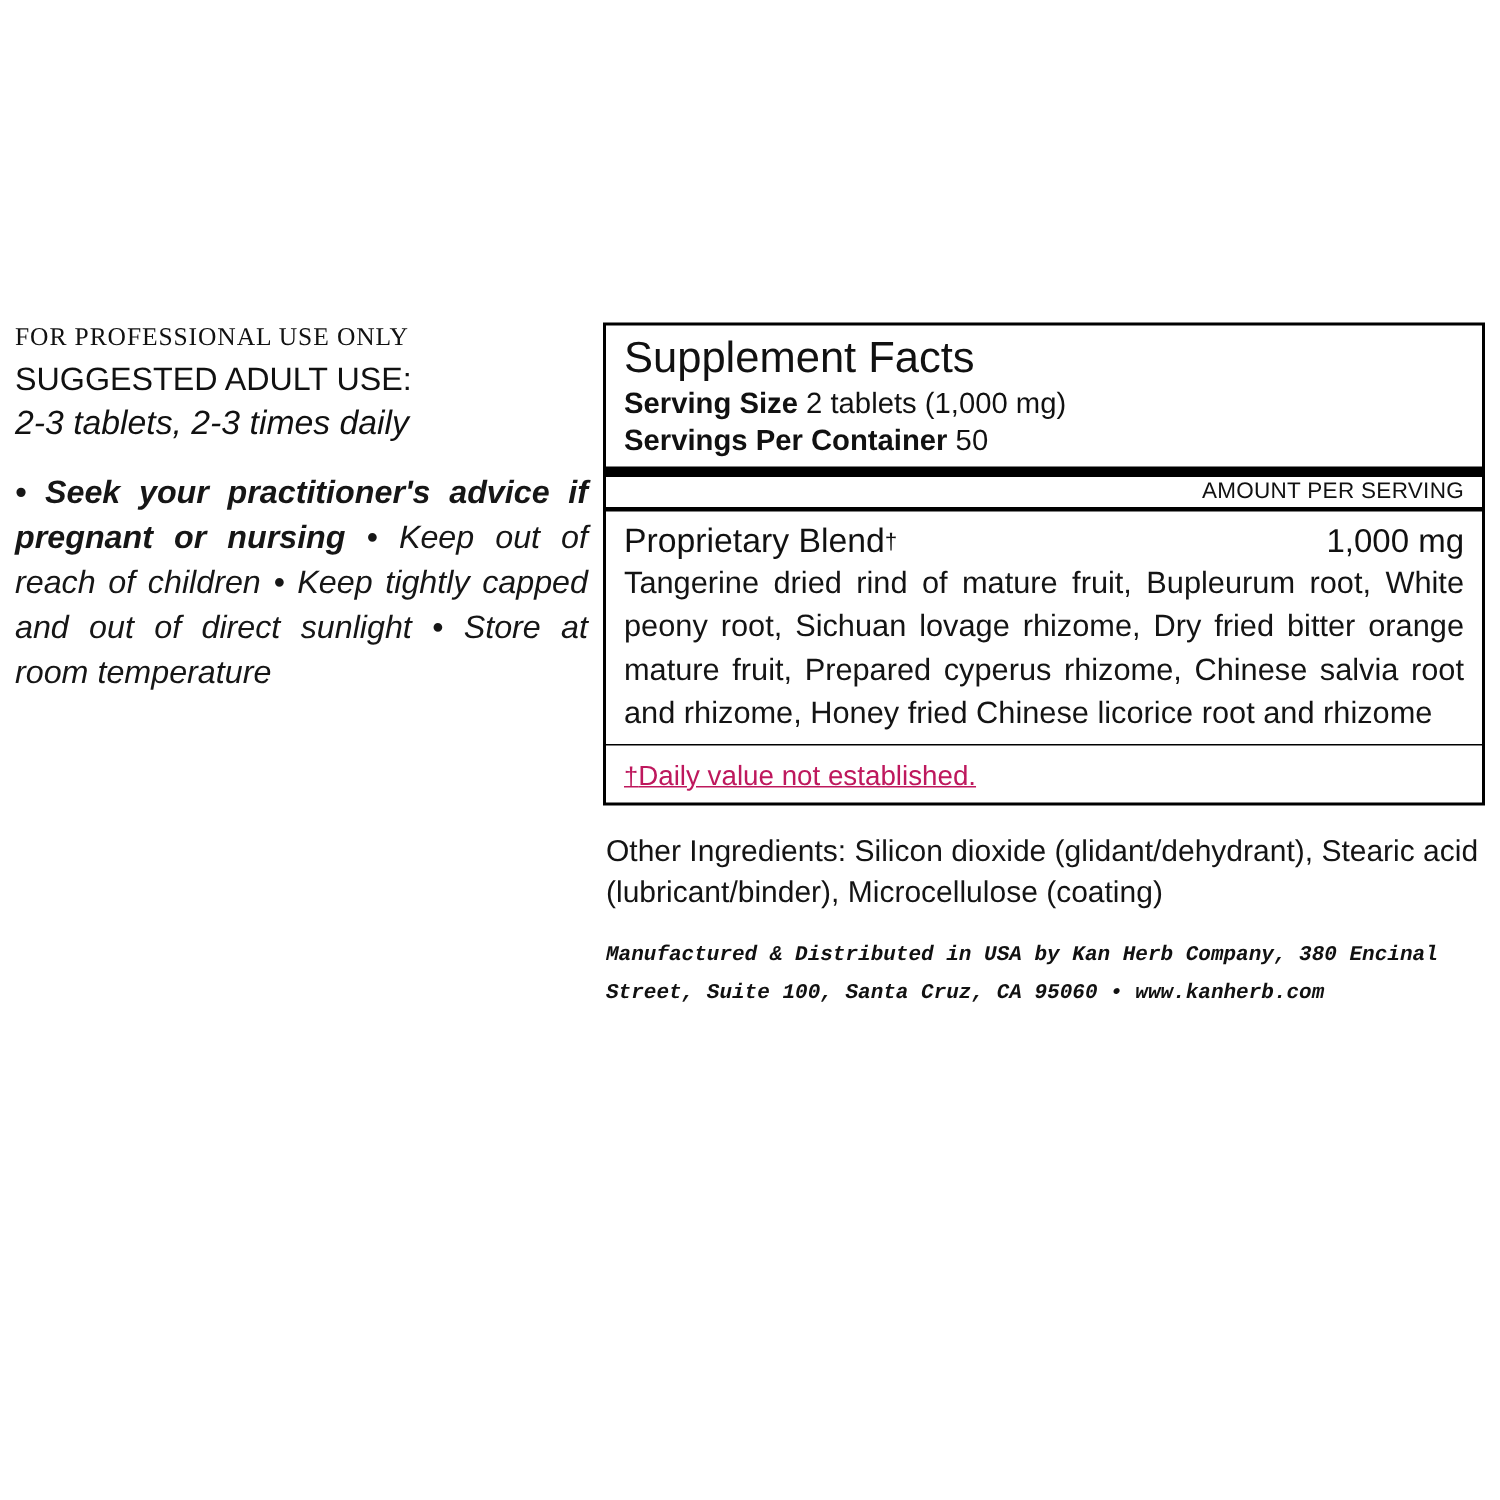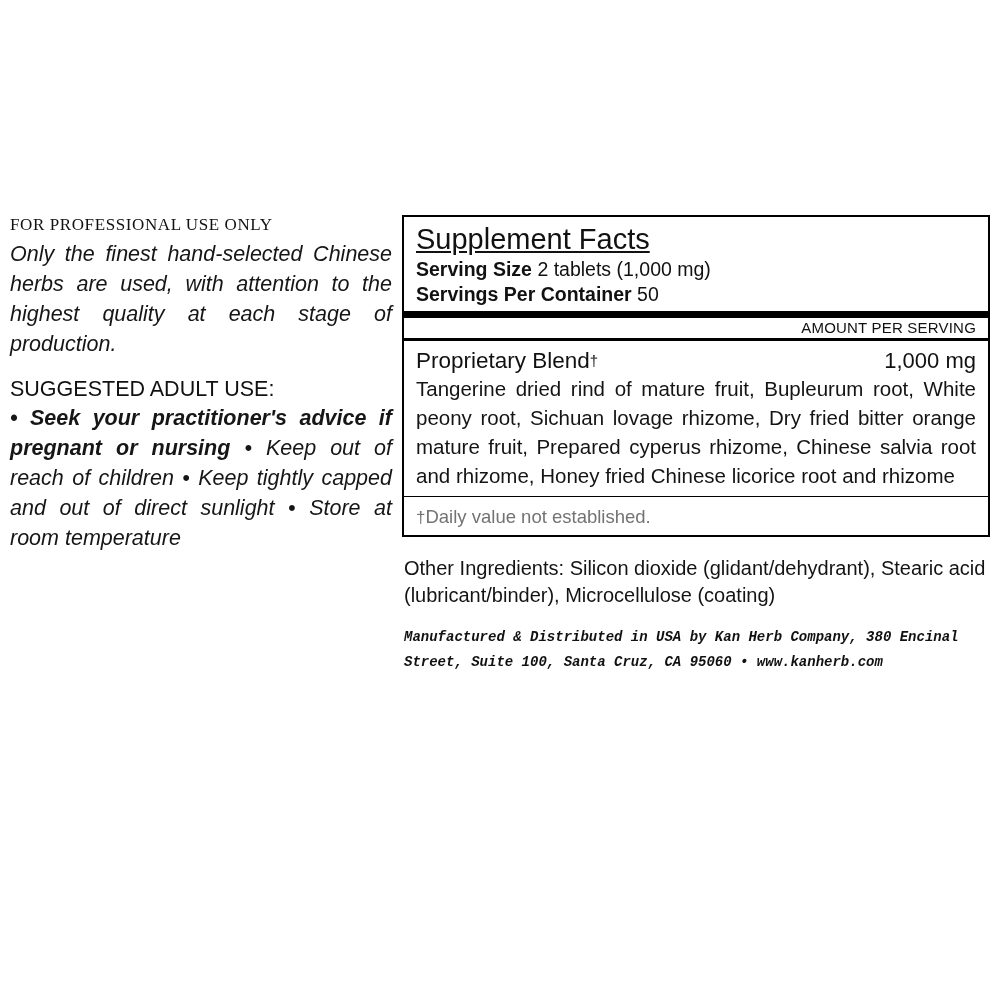--- a/index.html
+++ b/index.html
@@ -98,21 +98,20 @@
   .facts-inner {
     padding: 3px 12px 0 12px;
   }
 
   .facts-title {
     font-family: "Liberation Sans", sans-serif;
     font-size: 29px;
     line-height: 34px;
     margin: 2px 0 1px 0;
     color: #111;
-    text-decoration: underline;
   }
 
   .serving-line {
     font-family: "Liberation Sans", sans-serif;
     font-size: 19.5px;
     line-height: 25px;
     color: #111;
   }
   .serving-line b {
     font-weight: bold;
@@ -168,21 +167,22 @@
     text-align: justify;
     color: #141414;
     padding: 0 0 6px 0;
   }
 
   .daily-value {
     font-family: "Liberation Sans", sans-serif;
     font-size: 18.5px;
     line-height: 26px;
     padding: 4px 0 4px 0;
-    color: #737373;
+    color: #be185d;
+    text-decoration: underline;
   }
   .daily-value .dag {
     font-size: 17px;
   }
 
   
   .below {
     width: 588px;
     margin-left: 10px;
     box-sizing: border-box;
@@ -218,24 +218,24 @@
 </style>
 </head>
 <body>
 
 <div class="label-wrap">
   <div class="columns">
 
     <div class="left-col">
       <div class="pro-use">FOR PROFESSIONAL USE ONLY</div>
 
-      <div class="finest">Only the finest hand-selected Chinese herbs are used, with attention to the highest quality at each stage of production.</div>
 
       <div class="suggested-head">SUGGESTED ADULT USE:</div>
 
+      <div class="suggested-dose">2-3 tablets, 2-3 times daily</div>
 
       <div class="cautions">
         <span class="strong">• Seek your practitioner's advice if pregnant or nursing </span><span>• Keep out of reach of children • Keep tightly capped and out of direct sunlight • Store at room temperature</span>
       </div>
     </div>
 
     <div>
 
       <div class="facts">
         <div class="facts-inner">

